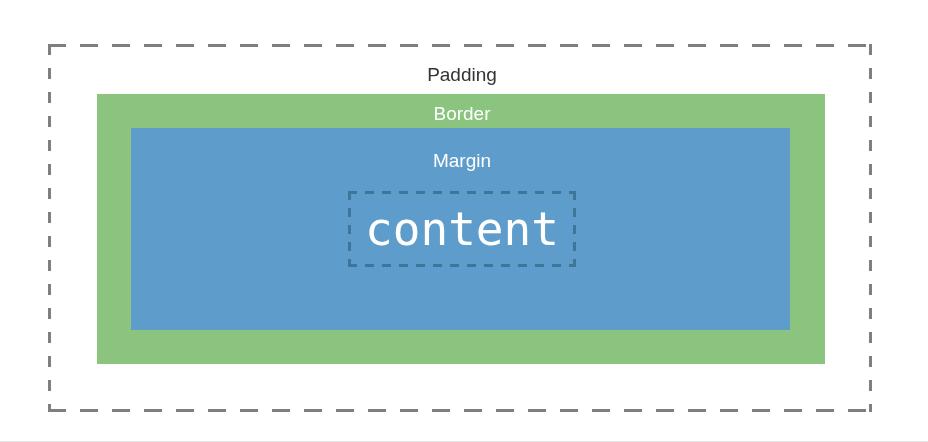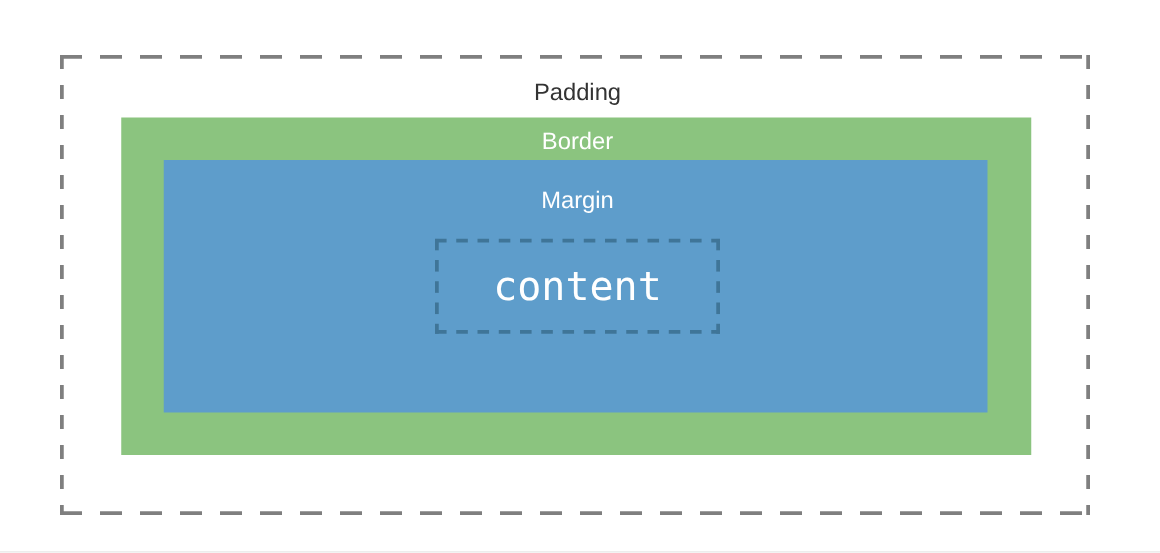--- a/index.html
+++ b/index.html
@@ -120,21 +120,21 @@
   #content-label {
     position: absolute;
     left: 0;
     top: 0;
     width: 100%;
     height: 100%;
     display: flex;
     align-items: center;
     justify-content: center;
     font-family: "DejaVu Sans Mono", "Liberation Mono", monospace;
-    font-size: 32px;
+    font-size: 46px;
     line-height: 1;
     letter-spacing: 0px;
     color: #ffffff;
     white-space: nowrap;
     user-select: none;
   }
 
   
   .region-label {
     position: absolute;

